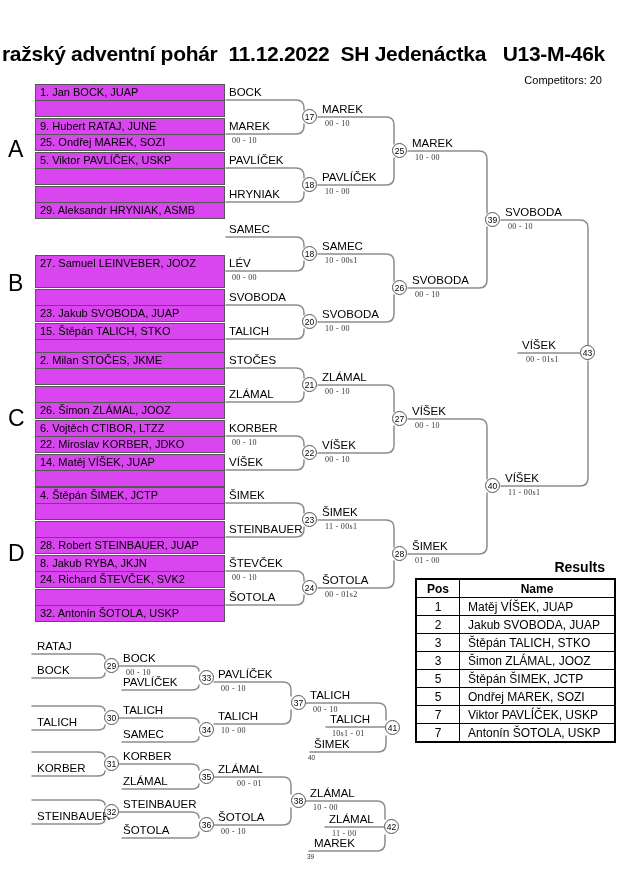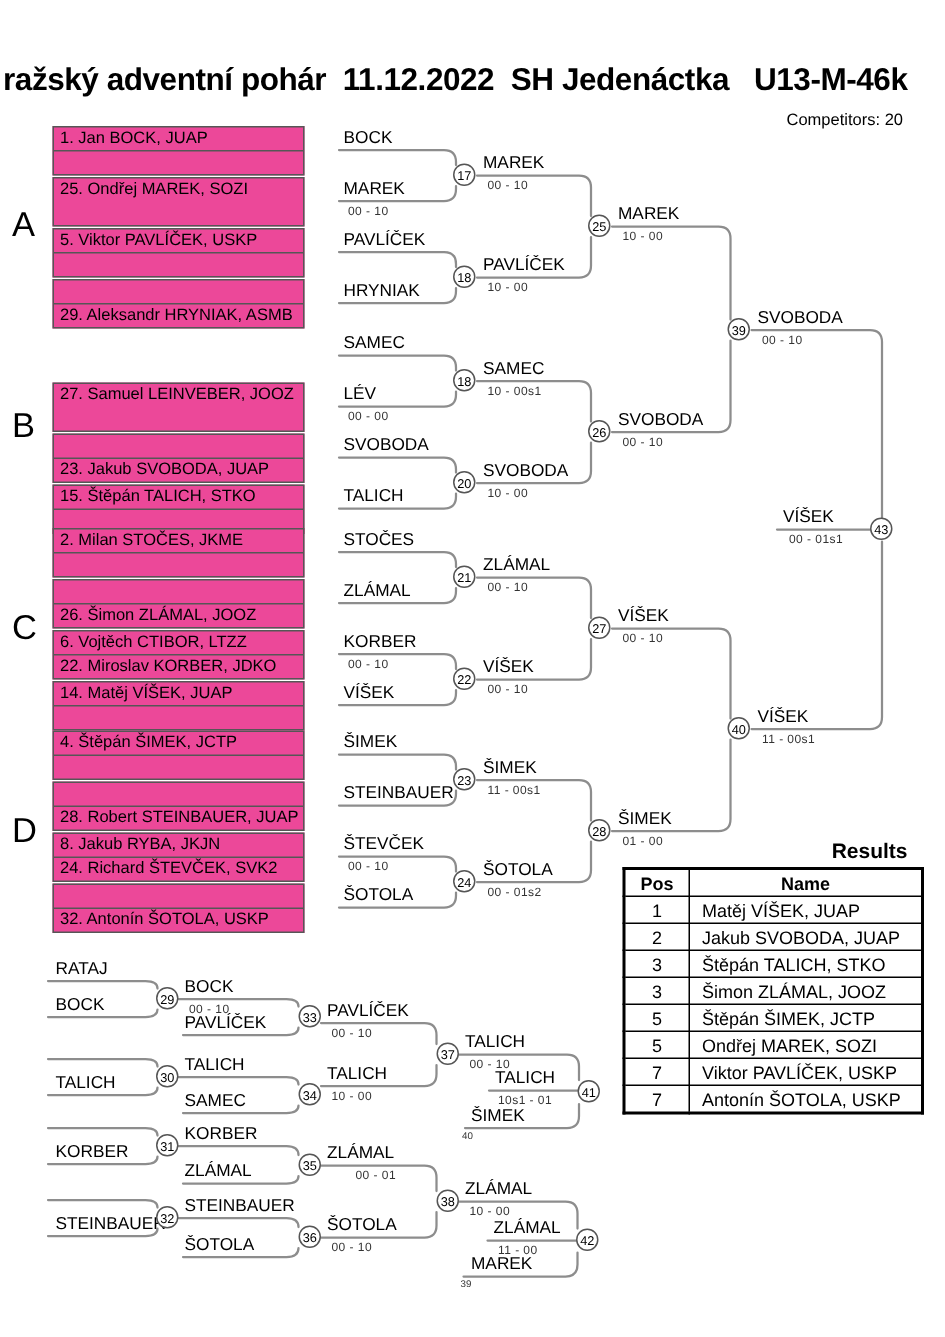--- a/index.html
+++ b/index.html
@@ -3,26 +3,26 @@
 <meta charset="utf-8">
 <style>
   html,body{margin:0;padding:0;background:#fff;}
   .page{position:relative;width:630px;height:891px;background:#fff;overflow:hidden;
         font-family:"Liberation Sans",sans-serif;color:#000;}
   .title{position:absolute;left:2px;top:42px;font-size:21px;font-weight:bold;
          white-space:pre;letter-spacing:-0.3px;}
   .competitors{position:absolute;left:440px;top:74px;width:162px;text-align:right;font-size:11px;}
   .seclabel{position:absolute;left:8px;font-size:23px;}
   svg.lines{position:absolute;left:0;top:0;z-index:1;}
-  .pair{position:absolute;width:168px;height:33px;border:1px solid #565656;background:#ec4899;
+  .pair{position:absolute;width:190px;height:33px;border:1px solid #565656;background:#d946ef;
         box-sizing:border-box;z-index:2;}
   .slot{height:15px;line-height:15px;font-size:11px;padding-left:4px;white-space:pre;overflow:hidden;}
   .slot.first{border-bottom:1px solid #565656;}
   .wl{position:absolute;font-size:11.5px;white-space:pre;z-index:2;}
-  .sc{position:absolute;font-size:8px;color:#333;white-space:pre;z-index:2;letter-spacing:.3px;}
+  .sc{position:absolute;font-size:8px;color:#333;white-space:pre;z-index:2;letter-spacing:.3px;font-family:Liberation Serif, serif;}
   .tg{position:absolute;font-size:6.5px;color:#333;z-index:2;}
   .mc{position:absolute;width:15px;height:15px;border:1px solid #555;border-radius:50%;
       background:#fff;font-size:8.5px;line-height:15px;text-align:center;z-index:3;box-sizing:border-box;}
   .results-title{position:absolute;left:415px;top:559px;width:190px;text-align:right;
                  font-size:14px;font-weight:bold;z-index:4;}
   .results-table{position:absolute;left:415px;top:578px;border-collapse:collapse;
                  border:2px solid #000;background:#fff;z-index:4;}
   .results-table th,.results-table td{border:1px solid #000;font-size:12px;height:17px;padding:0 4px;}
   .results-table th{font-weight:bold;text-align:center;}
   .results-table td.pos{width:34px;text-align:center;}
@@ -107,20 +107,21 @@
   <div class="seclabel" style="top:136px">A</div>
   <div class="seclabel" style="top:270px">B</div>
   <div class="seclabel" style="top:405px">C</div>
   <div class="seclabel" style="top:540px">D</div>
 
   <div class="pair" style="left:35px;top:84px">
     <div class="slot first">1. Jan BOCK, JUAP</div>
     <div class="slot"></div>
   </div>
   <div class="pair" style="left:35px;top:118px">
+    <div class="slot first">9. Hubert RATAJ, JUNE</div>
     <div class="slot">25. Ondřej MAREK, SOZI</div>
   </div>
   <div class="pair" style="left:35px;top:152px">
     <div class="slot first">5. Viktor PAVLÍČEK, USKP</div>
     <div class="slot"></div>
   </div>
   <div class="pair" style="left:35px;top:186px">
     <div class="slot first"></div>
     <div class="slot">29. Aleksandr HRYNIAK, ASMB</div>
   </div>

